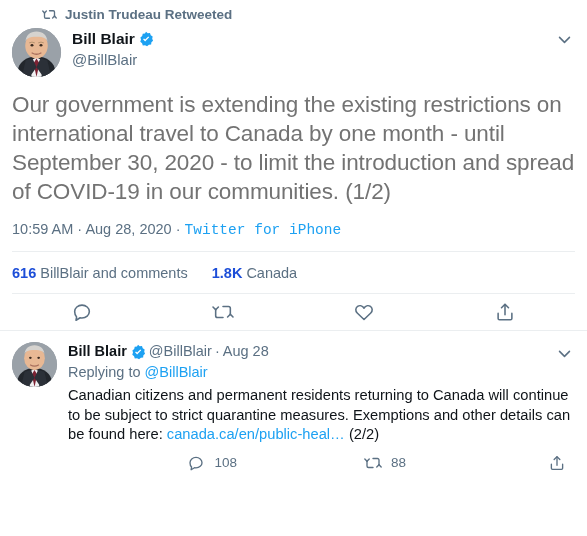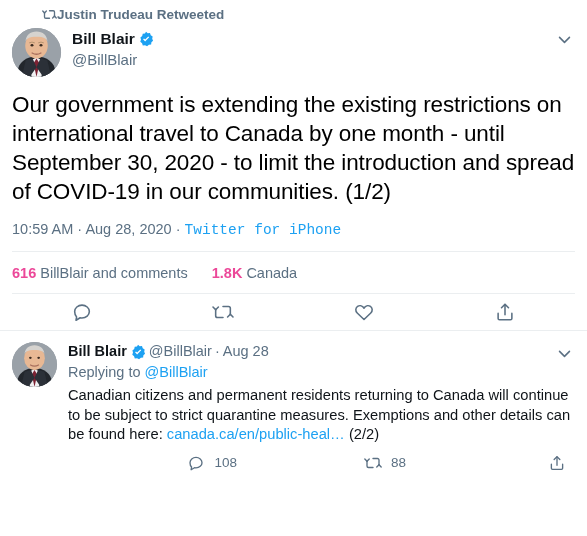--- a/index.html
+++ b/index.html
@@ -7,21 +7,21 @@
     width:587px;height:536px;
     background:#ffffff;
     font-family:"Liberation Sans", sans-serif;
     color:#0f1419;
     overflow:hidden;
   }
   .page{position:relative;width:587px;height:536px;box-sizing:border-box;}
 
   
   .retweet-context{
-    display:flex;align-items:flex-start;
+    display:flex;align-items:flex-start;gap:8px;
     padding:7px 0 4px 44px;
     color:#5b7083;font-size:13.5px;font-weight:bold;
   }
   .rt-icon{width:15px;height:15px;display:block;color:#5b7083;flex:none;margin-left:-2px;}
   .rt-icon svg{display:block;width:15px;height:15px;}
 
   
   .tweet-main{padding:0 12px 0 12px;}
   .author-row{display:flex;align-items:flex-start;padding-top:2px;}
   .avatar{
@@ -36,37 +36,37 @@
   .verified svg{display:block;width:16px;height:16px;}
   .handle{font-size:15px;color:#5b7083;line-height:20px;margin-top:1px;}
   .caret{
     width:22px;height:22px;flex:none;color:#5b7083;
     display:flex;align-items:center;justify-content:center;cursor:pointer;
   }
   .caret svg{display:block;width:17px;height:17px;}
 
   
   .tweet-body{
-    font-size:22.5px;line-height:29px;color:#000000;
+    font-size:22.5px;line-height:29px;color:#737373;
     padding:13px 0 0 0;margin:0;
     letter-spacing:-0.1px;
   }
 
   
   .tweet-meta{
     font-size:14.5px;color:#5b7083;
     padding:15px 0 13px 0;
   }
   .tweet-meta .src{color:#1da1f2;text-decoration:none;cursor:pointer;font-family:Liberation Mono, monospace;}
 
   .divider{height:1px;background:#ebeef0;margin:0;}
 
   
   .stats{display:flex;gap:24px;padding:13px 0 12px 0;font-size:14.5px;color:#5b7083;}
-  .stats .num{font-weight:bold;color:#ec4899;}
+  .stats .num{font-weight:bold;color:#1d4ed8;}
 
   
   .actions{
     display:flex;align-items:center;
     padding:7px 0 7px 0;
   }
   .action{
     flex:1;display:flex;align-items:center;justify-content:center;
     color:#5b7083;cursor:pointer;
   }

